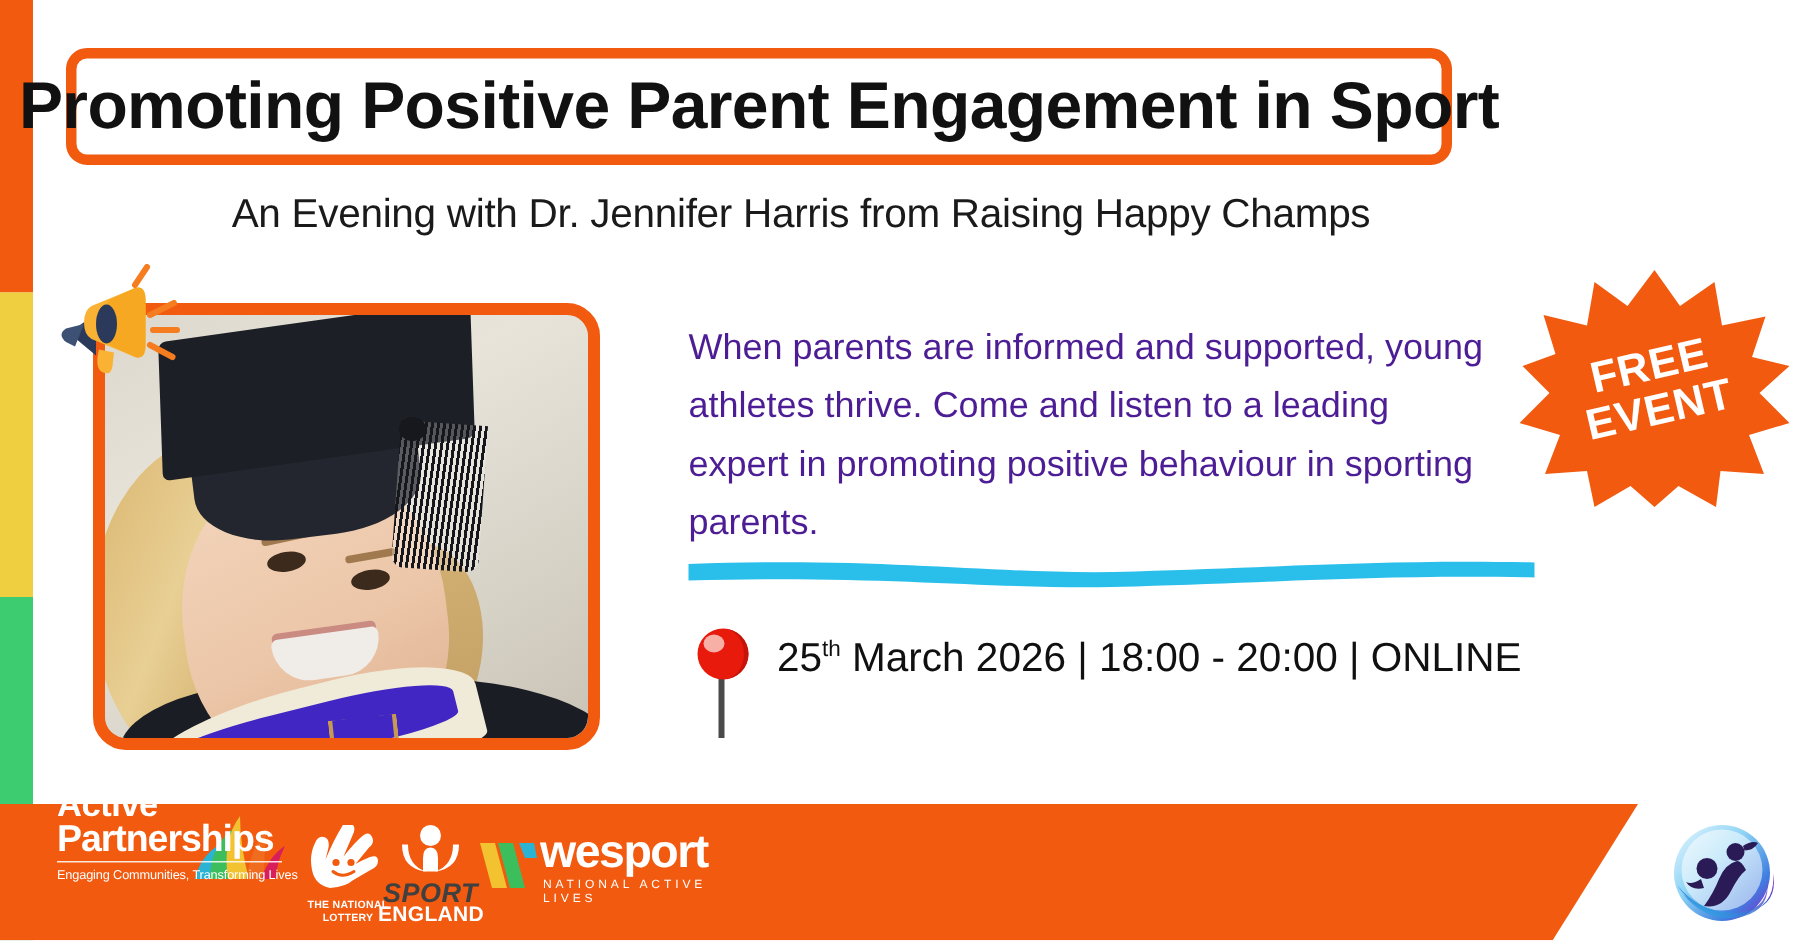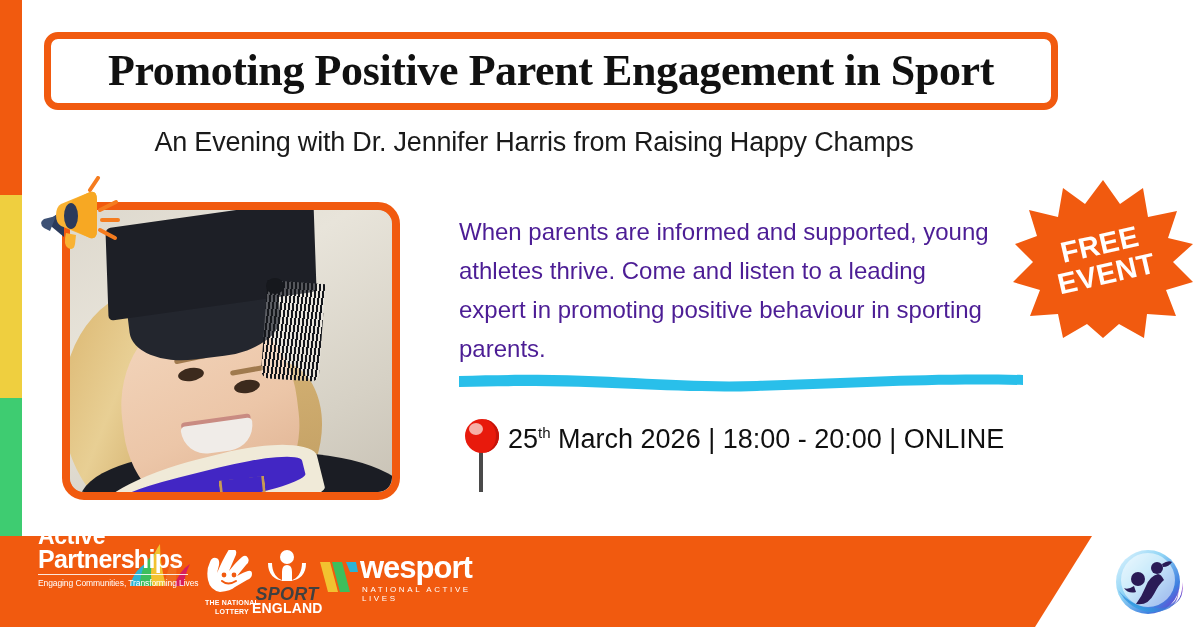--- a/index.html
+++ b/index.html
@@ -10,23 +10,23 @@
 
   
   .edge { position:absolute; left:0; width:22px; }
   .edge-orange { top:0;   height:195px; background:#F15A0F; }
   .edge-yellow { top:195px; height:203px; background:#EFCF3F; }
   .edge-green  { top:398px; height:207px; background:#3ECC71; }
   .edge-teal   { top:605px; height:22px;  background:#5CD6B5; }
 
   
   .title-box {
-    position:absolute; left:44px; top:32px; width:1014px; height:78px;
+    position:absolute; left:44px; top:32px; width:924px; height:78px;
     border:7px solid #F15A0F; border-radius:14px; background:#fff;
-    display:flex; align-items:center; justify-content:center;font-family:Liberation Serif, serif;
+    display:flex; align-items:center; justify-content:center;
   }
   .title-text {
     font-size:44px; font-weight:bold; color:#111; letter-spacing:-0.4px;
     white-space:nowrap; line-height:1;
   }
 
   .subtitle {
     position:absolute; left:0; top:127px; width:1068px; text-align:center;
     font-size:27px; color:#1a1a1a; font-family:"Liberation Sans Narrow","Liberation Sans",sans-serif;
     letter-spacing:-0.2px;
@@ -109,21 +109,21 @@
   .megaphone { position:absolute; left:28px; top:176px; width:92px; height:92px; }
 
   
   .body-text {
     position:absolute; left:459px; top:212px; width:540px;
     font-size:24px; line-height:39px; color:#4c1d95;
     font-family:"Liberation Sans Narrow","Liberation Sans",sans-serif;
   }
   .blue-underline { position:absolute; left:457px; top:370px; width:568px; height:22px; }
 
-  .datetime-row { position:absolute; left:462px; top:408px; width:560px; display:flex; gap:2px; }
+  .datetime-row { position:absolute; left:462px; top:408px; width:560px; display:flex; gap:12px; }
   .pin-icon { width:44px; height:84px; flex:none; margin-top:2px; }
   .datetime-text {
     font-size:27px; line-height:41px; color:#101010;
     font-family:"Liberation Sans Narrow","Liberation Sans",sans-serif;
     padding-top:4px;
   }
   .datetime-text sup { font-size:15px; vertical-align:super; }
 
   
   .starburst { position:absolute; left:1013px; top:178px; width:180px; height:162px; }

